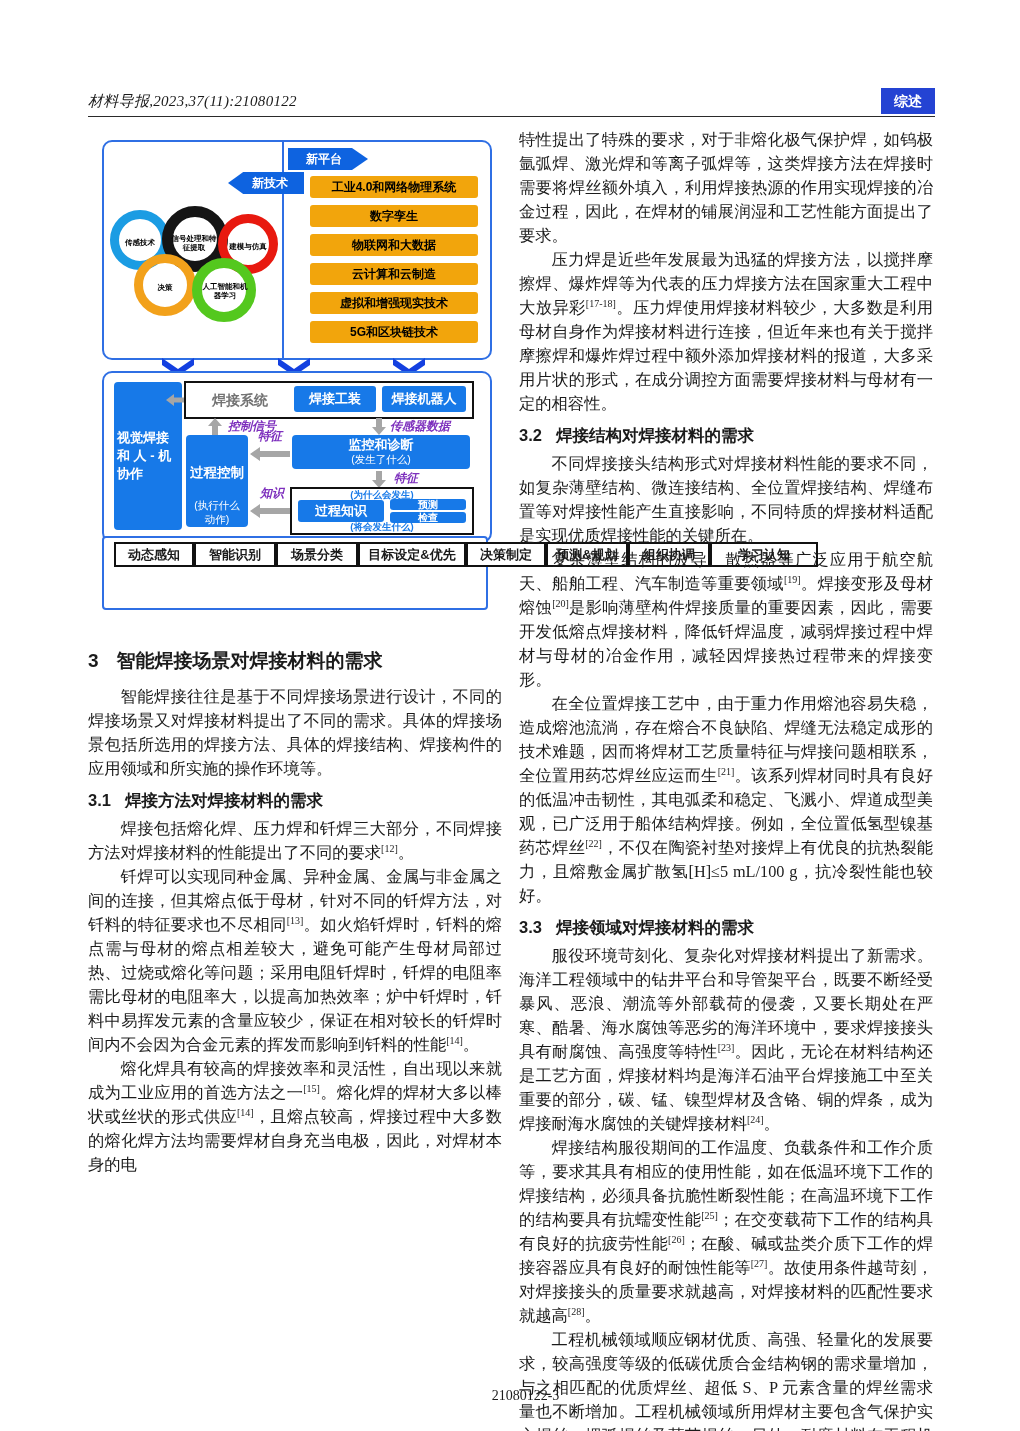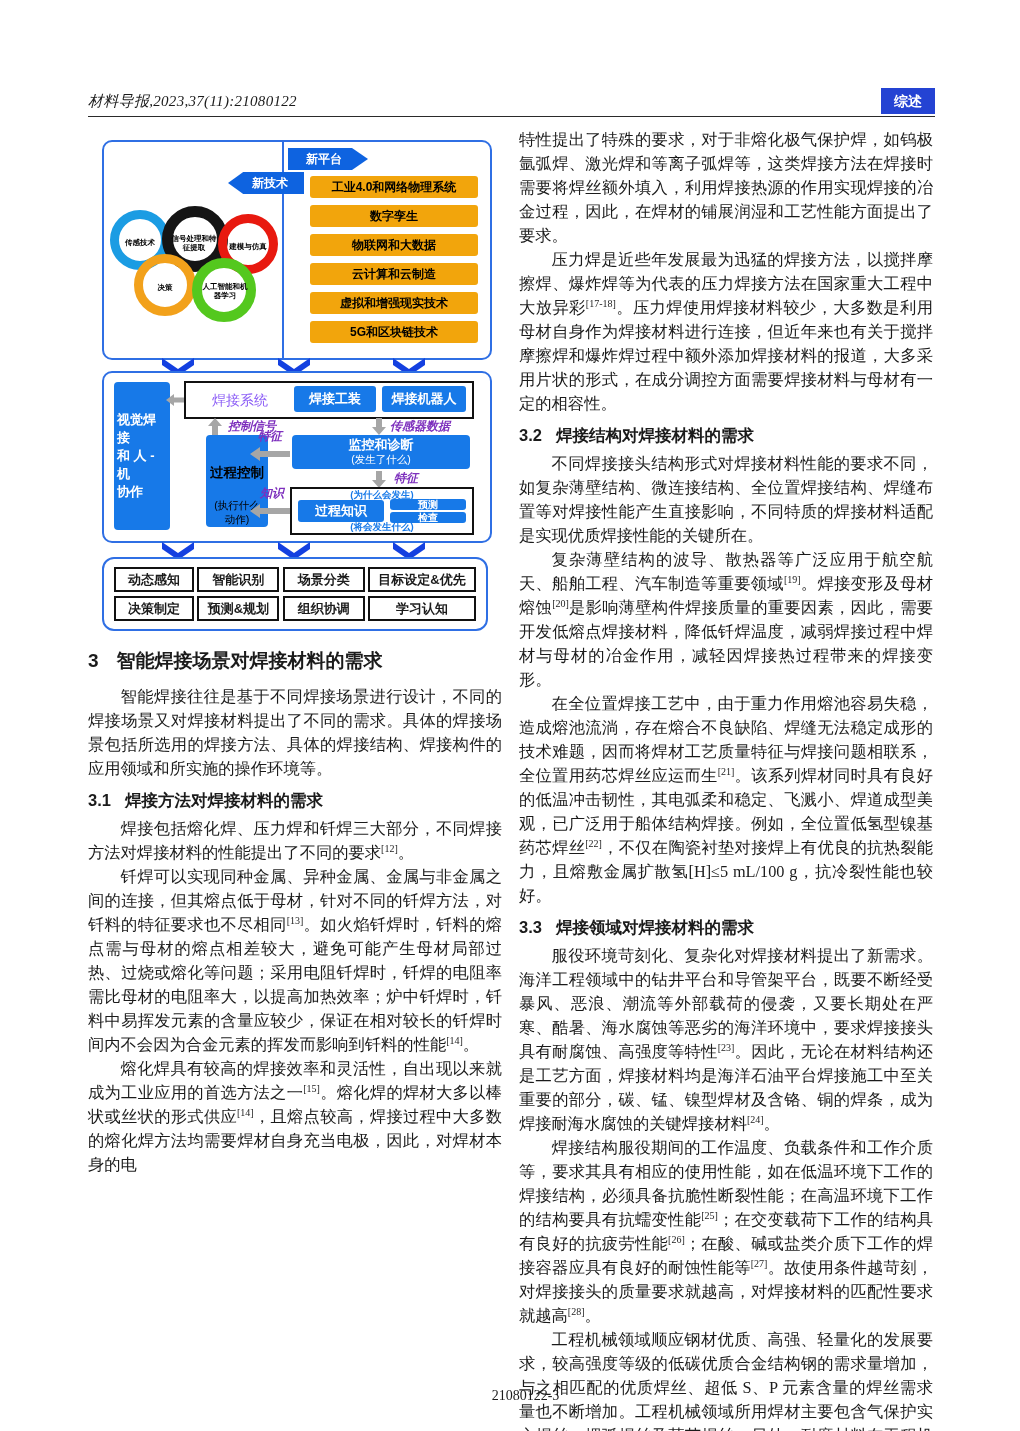--- a/index.html
+++ b/index.html
@@ -23,22 +23,22 @@
   .h2 { font-family:"Liberation Sans",sans-serif; font-weight:bold; font-size:19px; line-height:26px; margin:14px 0 11px 0; text-align:left; }
   .h2 .num { margin-right:18px; }
   .h3 { font-family:"Liberation Sans",sans-serif; font-weight:bold; font-size:16.5px; line-height:24px; margin:7px 0 5px 0; text-align:left; }
   .h3 .num { margin-right:14px; }
   
   .figure-block { position:relative; width:414px; height:498px; margin-top:8px;
                   font-family:"Liberation Sans",sans-serif; text-align:left; }
   .panel { position:absolute; border:2px solid #2f6fe4; border-radius:10px; background:#fff; }
   .panel1 { left:14px; top:4px; width:386px; height:216px; }
   .panel2 { left:14px; top:235px; width:386px; height:168px; }
-  .panel3 { left:14px; top:421px; width:386px; height:74px; border-radius:12px;
-            display:flex; flex-direction:column; justify-content:space-evenly; padding:4px 10px; box-sizing:border-box; }
+  .panel3 { left:14px; top:400px; width:386px; height:74px; border-radius:4px;
+            display:flex; justify-content:space-evenly; padding:4px 10px; box-sizing:border-box; }
   .divider { position:absolute; left:178px; top:0; width:2px; height:100%; background:#2f6fe4; }
   .tag { position:absolute; background:#0e63e0; color:#fff; font-weight:bold; font-size:12px; line-height:22px; height:22px; text-align:center; }
   .tag-platform { left:184px; top:6px; width:72px; clip-path:polygon(0 0,80% 0,100% 50%,80% 100%,0 100%); padding-right:8px; }
   .tag-tech { left:124px; top:30px; width:68px; clip-path:polygon(20% 0,100% 0,100% 100%,20% 100%,0 50%); padding-left:8px; }
   .ring { position:absolute; border-radius:50%; }
   .ring-blue   { left:6px;   top:68px;  width:42px; height:42px; border:9px solid #1b9ce3; }
   .ring-black  { left:58px;  top:64px;  width:44px; height:44px; border:11px solid #151515; }
   .ring-red    { left:114px; top:72px;  width:42px; height:42px; border:9px solid #e8190f; }
   .ring-orange { left:30px;  top:112px; width:44px; height:44px; border:9px solid #f2a11b; }
   .ring-green  { left:88px;  top:116px; width:44px; height:44px; border:10px solid #54c81e; }
@@ -48,32 +48,32 @@
   .rl-signal  { left:63px; top:92px; }
   .rl-model   { left:117px; top:100px; }
   .rl-decision{ left:34px; top:141px; }
   .rl-ai      { left:94px; top:140px; }
   .platform-list { position:absolute; left:206px; top:34px; width:168px; display:flex; flex-direction:column; gap:7px; }
   .platform-item { height:22px; background:#f2a50c; border-radius:3px; color:#000; font-weight:bold;
                    font-size:12px; line-height:22px; text-align:center; }
   .chev { position:absolute; width:36px; height:20px; }
   .chev svg { display:block; }
   
-  .vision-box { position:absolute; left:10px; top:9px; width:56px; height:148px; background:#1779e8; border-radius:4px;
+  .vision-box { position:absolute; left:10px; top:9px; width:68px; height:148px; background:#1779e8; border-radius:4px;
                 color:#fff; font-weight:bold; font-size:13px; line-height:1.4; display:flex; align-items:center;
                 padding:0 3px; box-sizing:border-box; white-space:pre-line; }
   .sys-box { position:absolute; left:80px; top:8px; width:286px; height:34px; border:2px solid #111; background:#fff; }
-  .sys-label { position:absolute; left:26px; top:0; height:24px; line-height:34px; color:#8b5cf6; font-weight:normal; font-size:14px; }
+  .sys-label { position:absolute; left:26px; top:0; height:24px; line-height:34px; color:#737373; font-weight:bold; font-size:14px; }
   .bluebox { position:absolute; background:#1779e8; border-radius:3px; color:#fff; font-weight:bold; text-align:center; }
   .tool-box  { left:108px; top:3px; width:82px; height:26px; font-size:13px; line-height:26px; }
   .robot-box { left:196px; top:3px; width:84px; height:26px; font-size:13px; line-height:26px; }
   .garrow { position:absolute; }
   .plabel { position:absolute; color:#7d2fbd; font-weight:bold; font-size:12px; line-height:12px;font-style:italic; }
   .pc-box { position:absolute; left:82px; top:62px; width:62px; height:92px; background:#1779e8; border-radius:4px;
-            color:#000000; text-align:center;margin-left:20px; }
+            color:#ffffff; text-align:center; }
   .pc-title { font-weight:bold; font-size:13.5px; margin-top:26px; }
   .pc-sub { font-size:10.5px; margin-top:14px; line-height:1.3; white-space:pre-line; }
   .mon-box { position:absolute; left:188px; top:62px; width:178px; height:34px; background:#1779e8; border-radius:4px;
              color:#fff; text-align:center; }
   .mon-title { font-weight:bold; font-size:13px; line-height:16px; margin-top:2px; }
   .mon-sub { font-size:10.5px; line-height:13px; }
   .know-box { position:absolute; left:186px; top:114px; width:180px; height:44px; border:2px solid #111; background:#fff; }
   .why-label, .will-label { position:absolute; width:100%; text-align:center; color:#1779e8; font-weight:bold; font-size:9.5px; line-height:10px; }
   .why-label { top:1px; } .will-label { bottom:1px; }
   .pk-box   { left:6px;  top:11px; width:86px; height:22px; font-size:13px; line-height:22px; }

